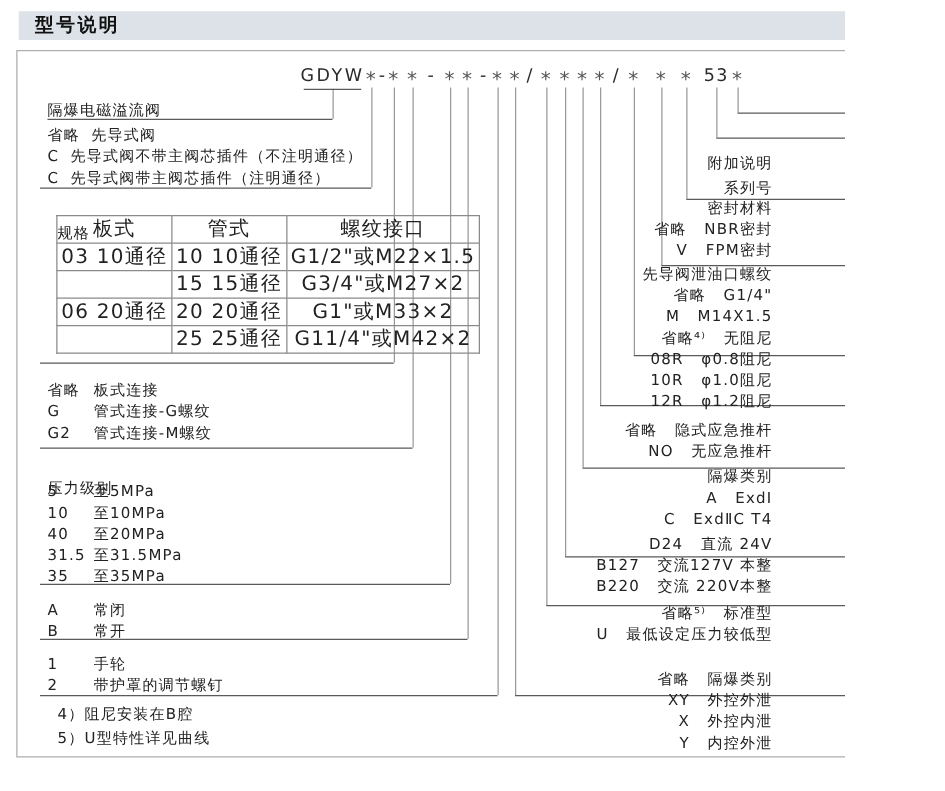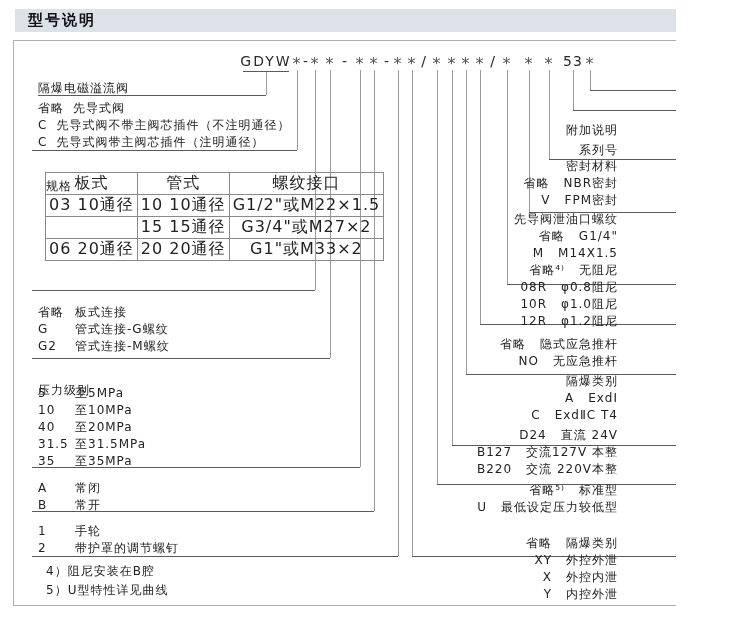--- a/index.html
+++ b/index.html
@@ -139,20 +139,25 @@
         <tr>
           <td class="col-plate"></td>
           <td class="col-pipe">15 15通径</td>
           <td class="col-thread">G3/4"或M27×2</td>
         </tr>
         <tr>
           <td class="col-plate">06 20通径</td>
           <td class="col-pipe">20 20通径</td>
           <td class="col-thread">G1"或M33×2</td>
         </tr>
+        <tr>
+          <td class="col-plate"></td>
+          <td class="col-pipe">25 25通径</td>
+          <td class="col-thread">G11/4"或M42×2</td>
+        </tr>
       </tbody>
   </table>
 
   <div class="lblock" id="lb-connection" style="left:38px;top:304px">
       <div class="lrow">
         <span class="lcode">省略</span>
         <span class="ltext">板式连接</span>
       </div>
       <div class="lrow">
         <span class="lcode">G</span>

